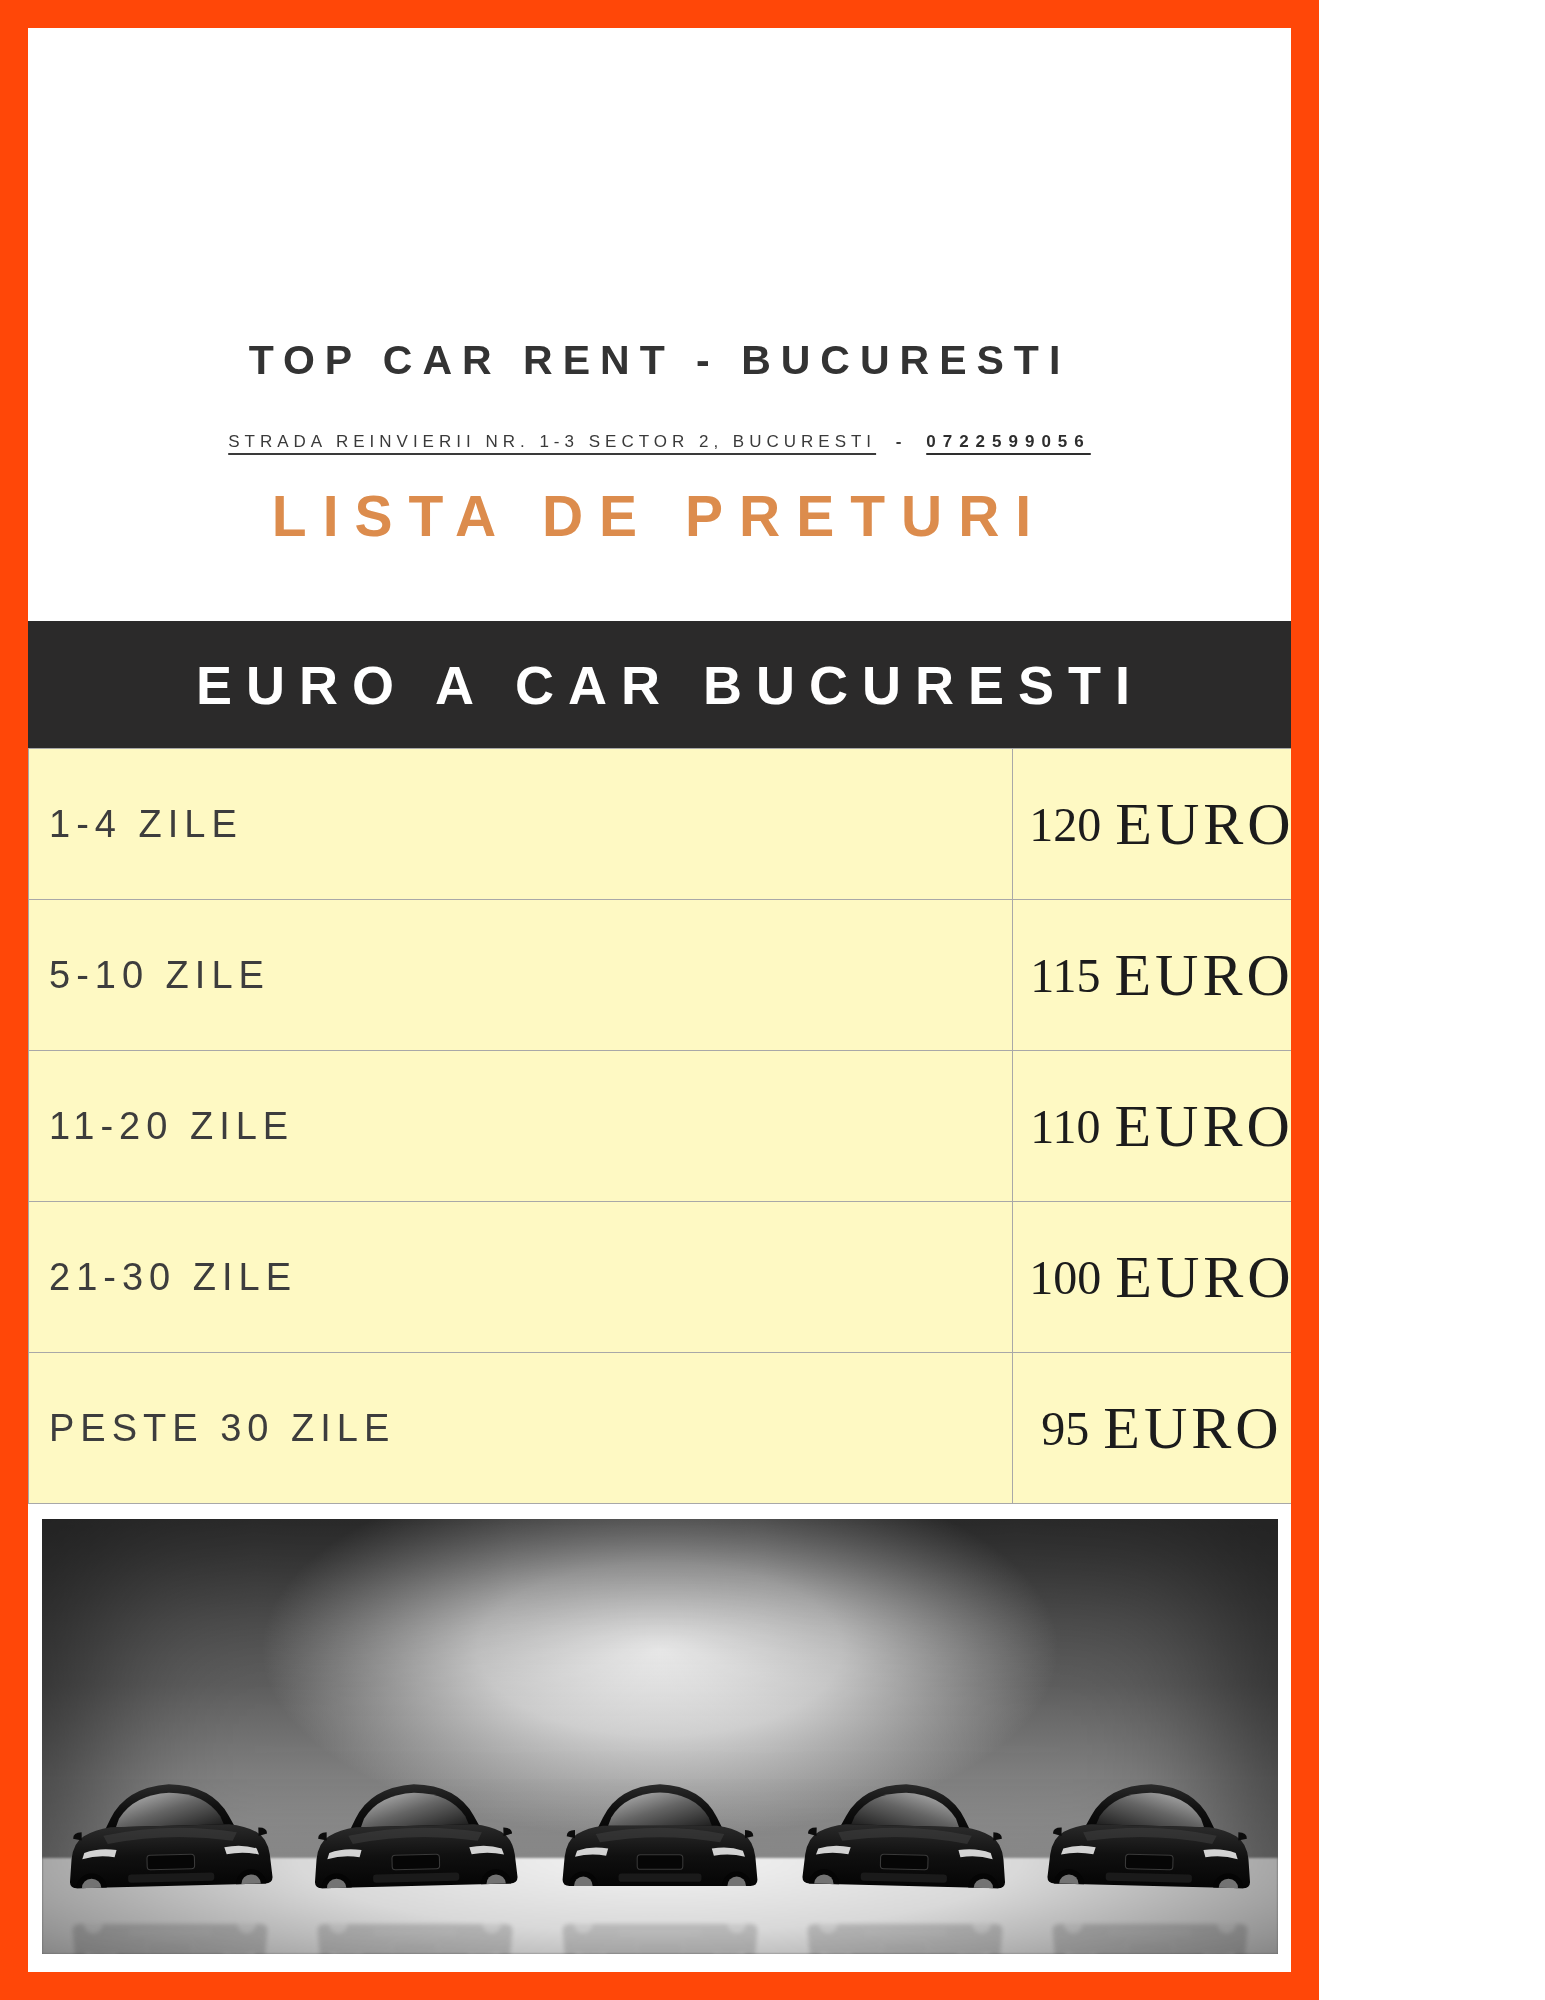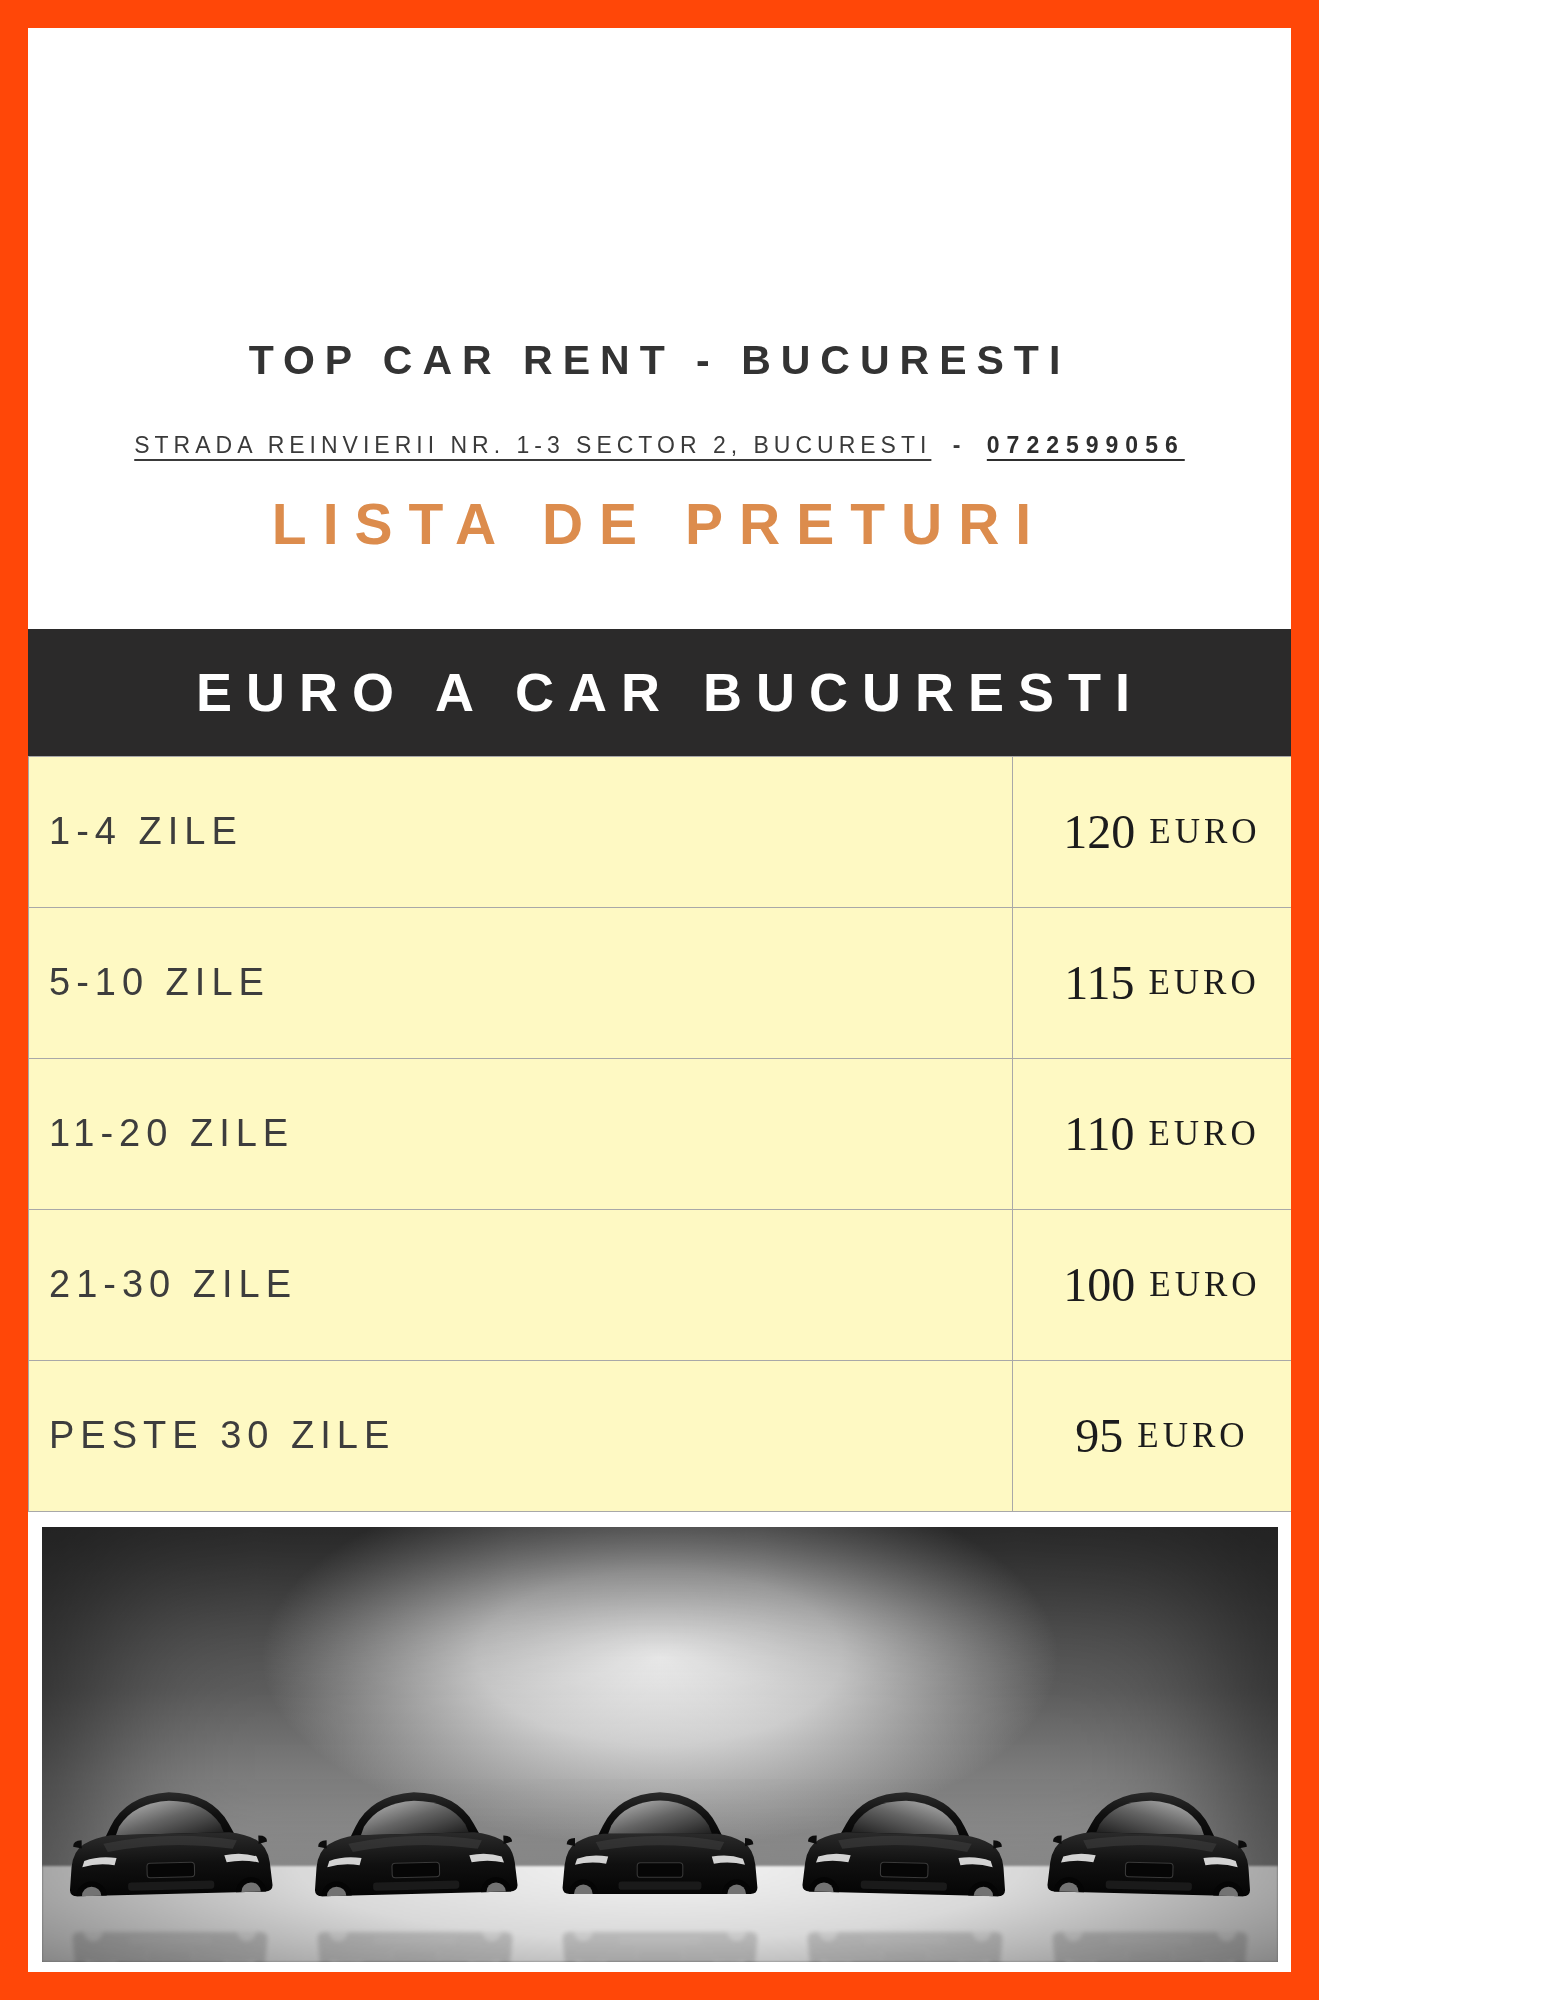--- a/index.html
+++ b/index.html
@@ -12,21 +12,21 @@
     overflow:hidden;
     position:relative;
   }
   
   .header { text-align:center; padding-top:312px; }
   .company-title {
     font-size:41px; font-weight:700; letter-spacing:10px;
     color:#333333; line-height:1;
   }
   .address-line {
-    margin-top:50px; font-size:23px; color:#3a3a3a;
+    margin-top:50px; font-size:17px; color:#3a3a3a;
     letter-spacing:5px; line-height:1.25;
   }
   .address-line .addr {
     text-decoration:underline; text-underline-offset:6px; text-decoration-thickness:1.5px;
     color:#3a3a3a; cursor:pointer;
   }
   .address-line .sep { margin:0 10px; font-weight:700; }
   .address-line .phone {
     font-weight:700; letter-spacing:7px;
     text-decoration:underline; text-underline-offset:6px; text-decoration-thickness:2px;
@@ -49,21 +49,21 @@
     flex:1; display:flex; align-items:center;
     padding-left:20px; border-right:1px solid #a8a8a8;
     font-size:38px; letter-spacing:6px; color:#3d3d3d;
   }
   .cell-price {
     width:298px; display:flex; align-items:baseline; justify-content:center; gap:14px;
     font-family:"Liberation Serif", serif; color:#1c1c1c;
     align-items:center;
   }
   .cell-price .num { font-size:48px; }
-  .cell-price .cur { font-size:35px; letter-spacing:4px; }
+  .cell-price .cur { font-size:60px; letter-spacing:4px; }
   
   .fleet-photo {
     width:1236px; height:435px; margin:15px auto 0;
     position:relative; overflow:hidden;
     background:
       radial-gradient(ellipse 46% 62% at 50% 30%, rgba(255,255,255,0.95) 0%, rgba(240,240,240,0.75) 32%, rgba(210,210,210,0) 70%),
       linear-gradient(180deg, #454545 0%, #5f5f5f 38%, #8d8d8d 68%, #bdbdbd 100%);
     box-shadow: inset 0 0 140px 50px rgba(0,0,0,0.55);
   }
   .floor {

